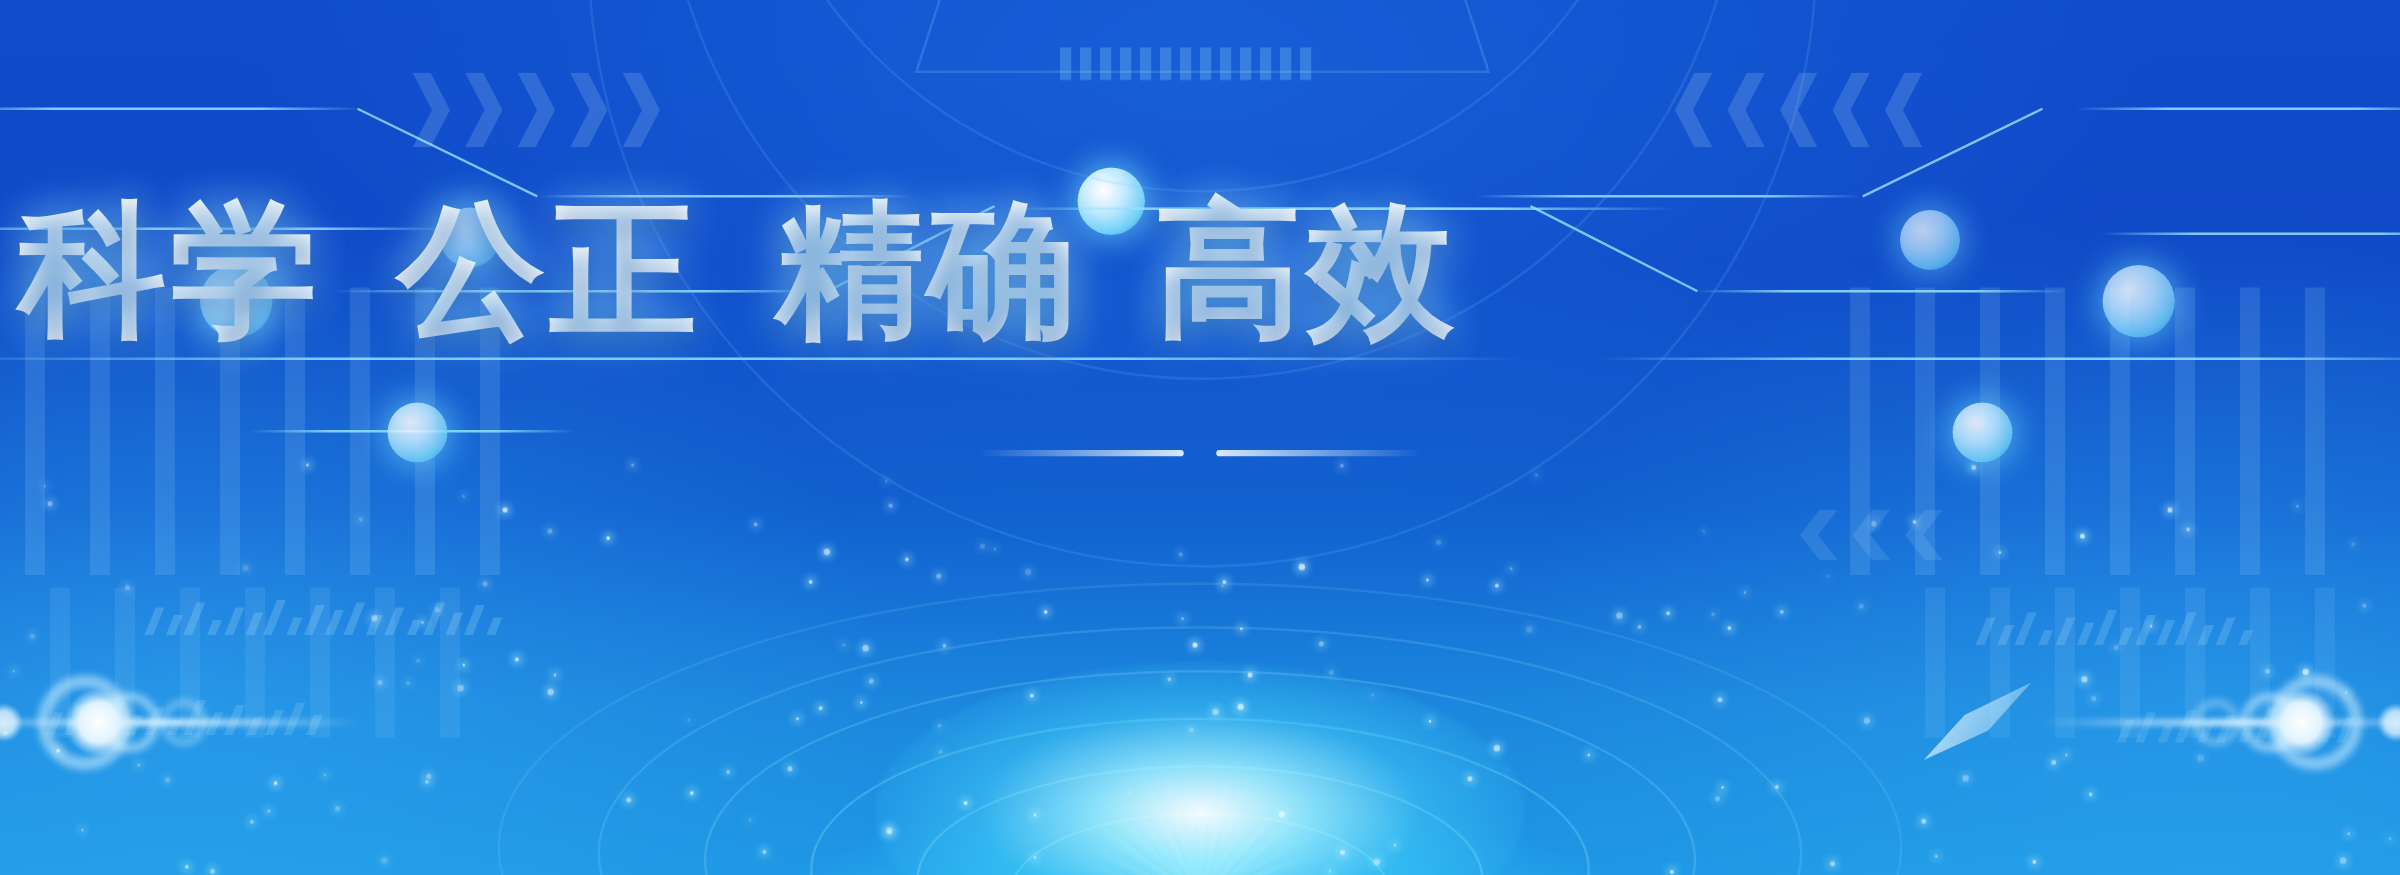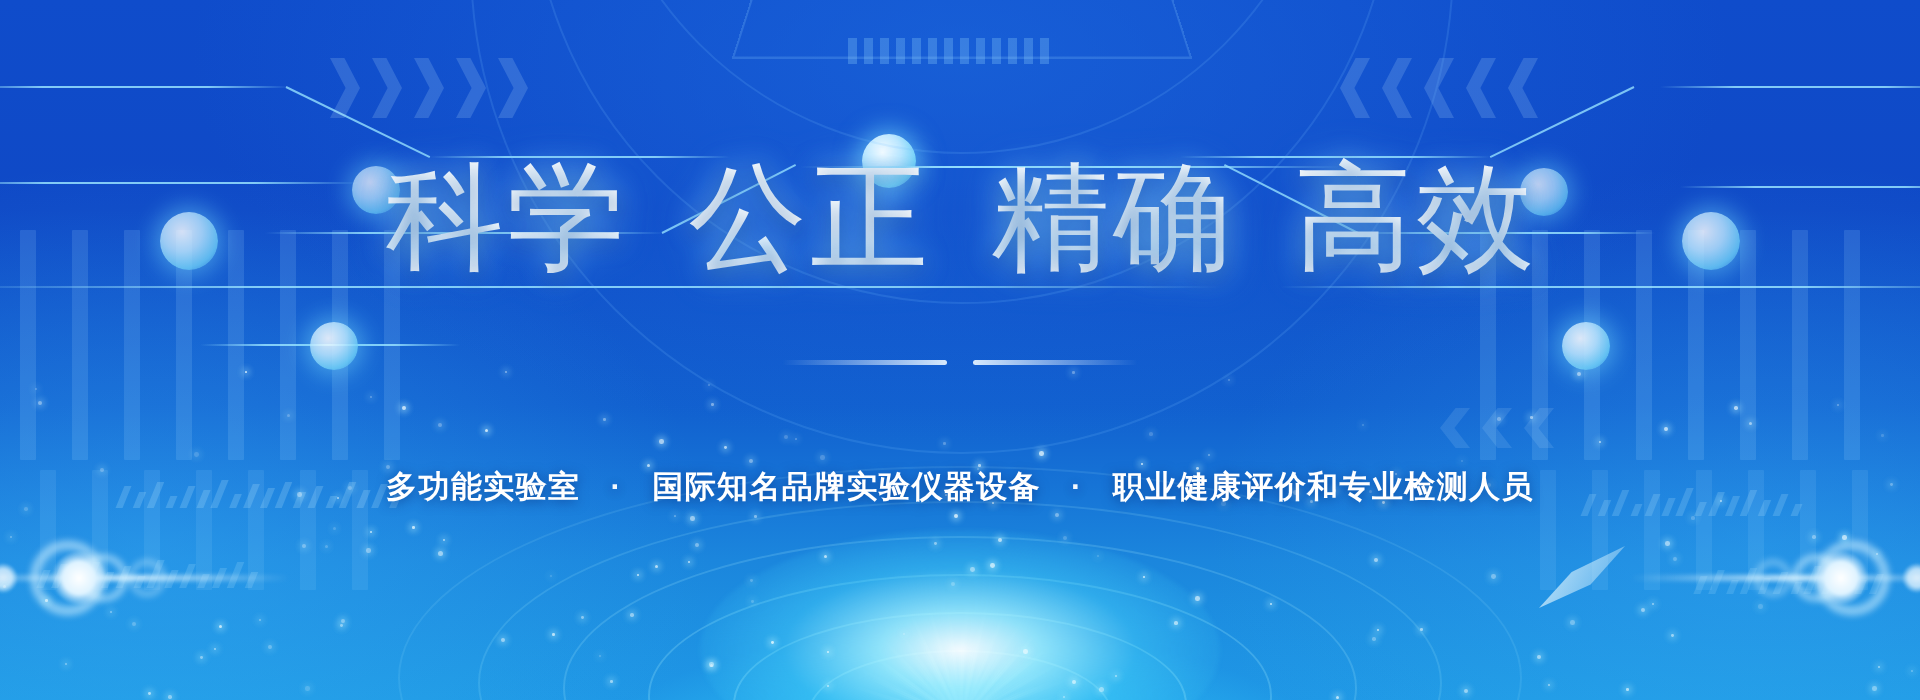--- a/index.html
+++ b/index.html
@@ -62,23 +62,23 @@
   .sparkles i{position:absolute;background:#eafbff;border-radius:50%;box-shadow:0 0 7px 2px rgba(190,245,255,.85);}
 
   .shard{position:absolute;background:linear-gradient(120deg,rgba(235,250,255,.95),rgba(180,230,255,.25));
     clip-path:polygon(100% 0,60% 62%,0 100%,38% 42%);}
 
   
   .content{position:absolute;inset:0;z-index:40;}
 
   .headline{
     position:absolute;left:3px;right:0;top:150px;
-    text-align:center;
+    text-align:left;
     font-family:"Liberation Sans","DejaVu Sans",sans-serif;
-    font-weight:400;
+    font-weight:700;
     font-size:118px;
     line-height:1.14;
     letter-spacing:.03em;
     color:#ffffff;
     white-space:nowrap;
     text-shadow:0 0 26px rgba(120,200,255,.55),0 6px 18px rgba(4,40,110,.45);
   }
   .headline span{display:inline-block;padding:0 .10em;
     background:linear-gradient(180deg,#ffffff 0%,#ffffff 52%,#e8f6ff 72%,#ffffff 100%);
     -webkit-background-clip:text;background-clip:text;color:transparent;
@@ -556,22 +556,15 @@
       <span>公正</span>
       <span>精确</span>
       <span>高效</span>
     </div>
 
     <div class="subrow">
       <div class="rule l"></div>
       <div class="rule r"></div>
     </div>
 
-    <div class="tagline">
-      <span>多功能实验室</span>
-      <em>·</em>
-      <span>国际知名品牌实验仪器设备</span>
-      <em>·</em>
-      <span>职业健康评价和专业检测人员</span>
-    </div>
 
   </div>
 </div>
 
 </body></html>

